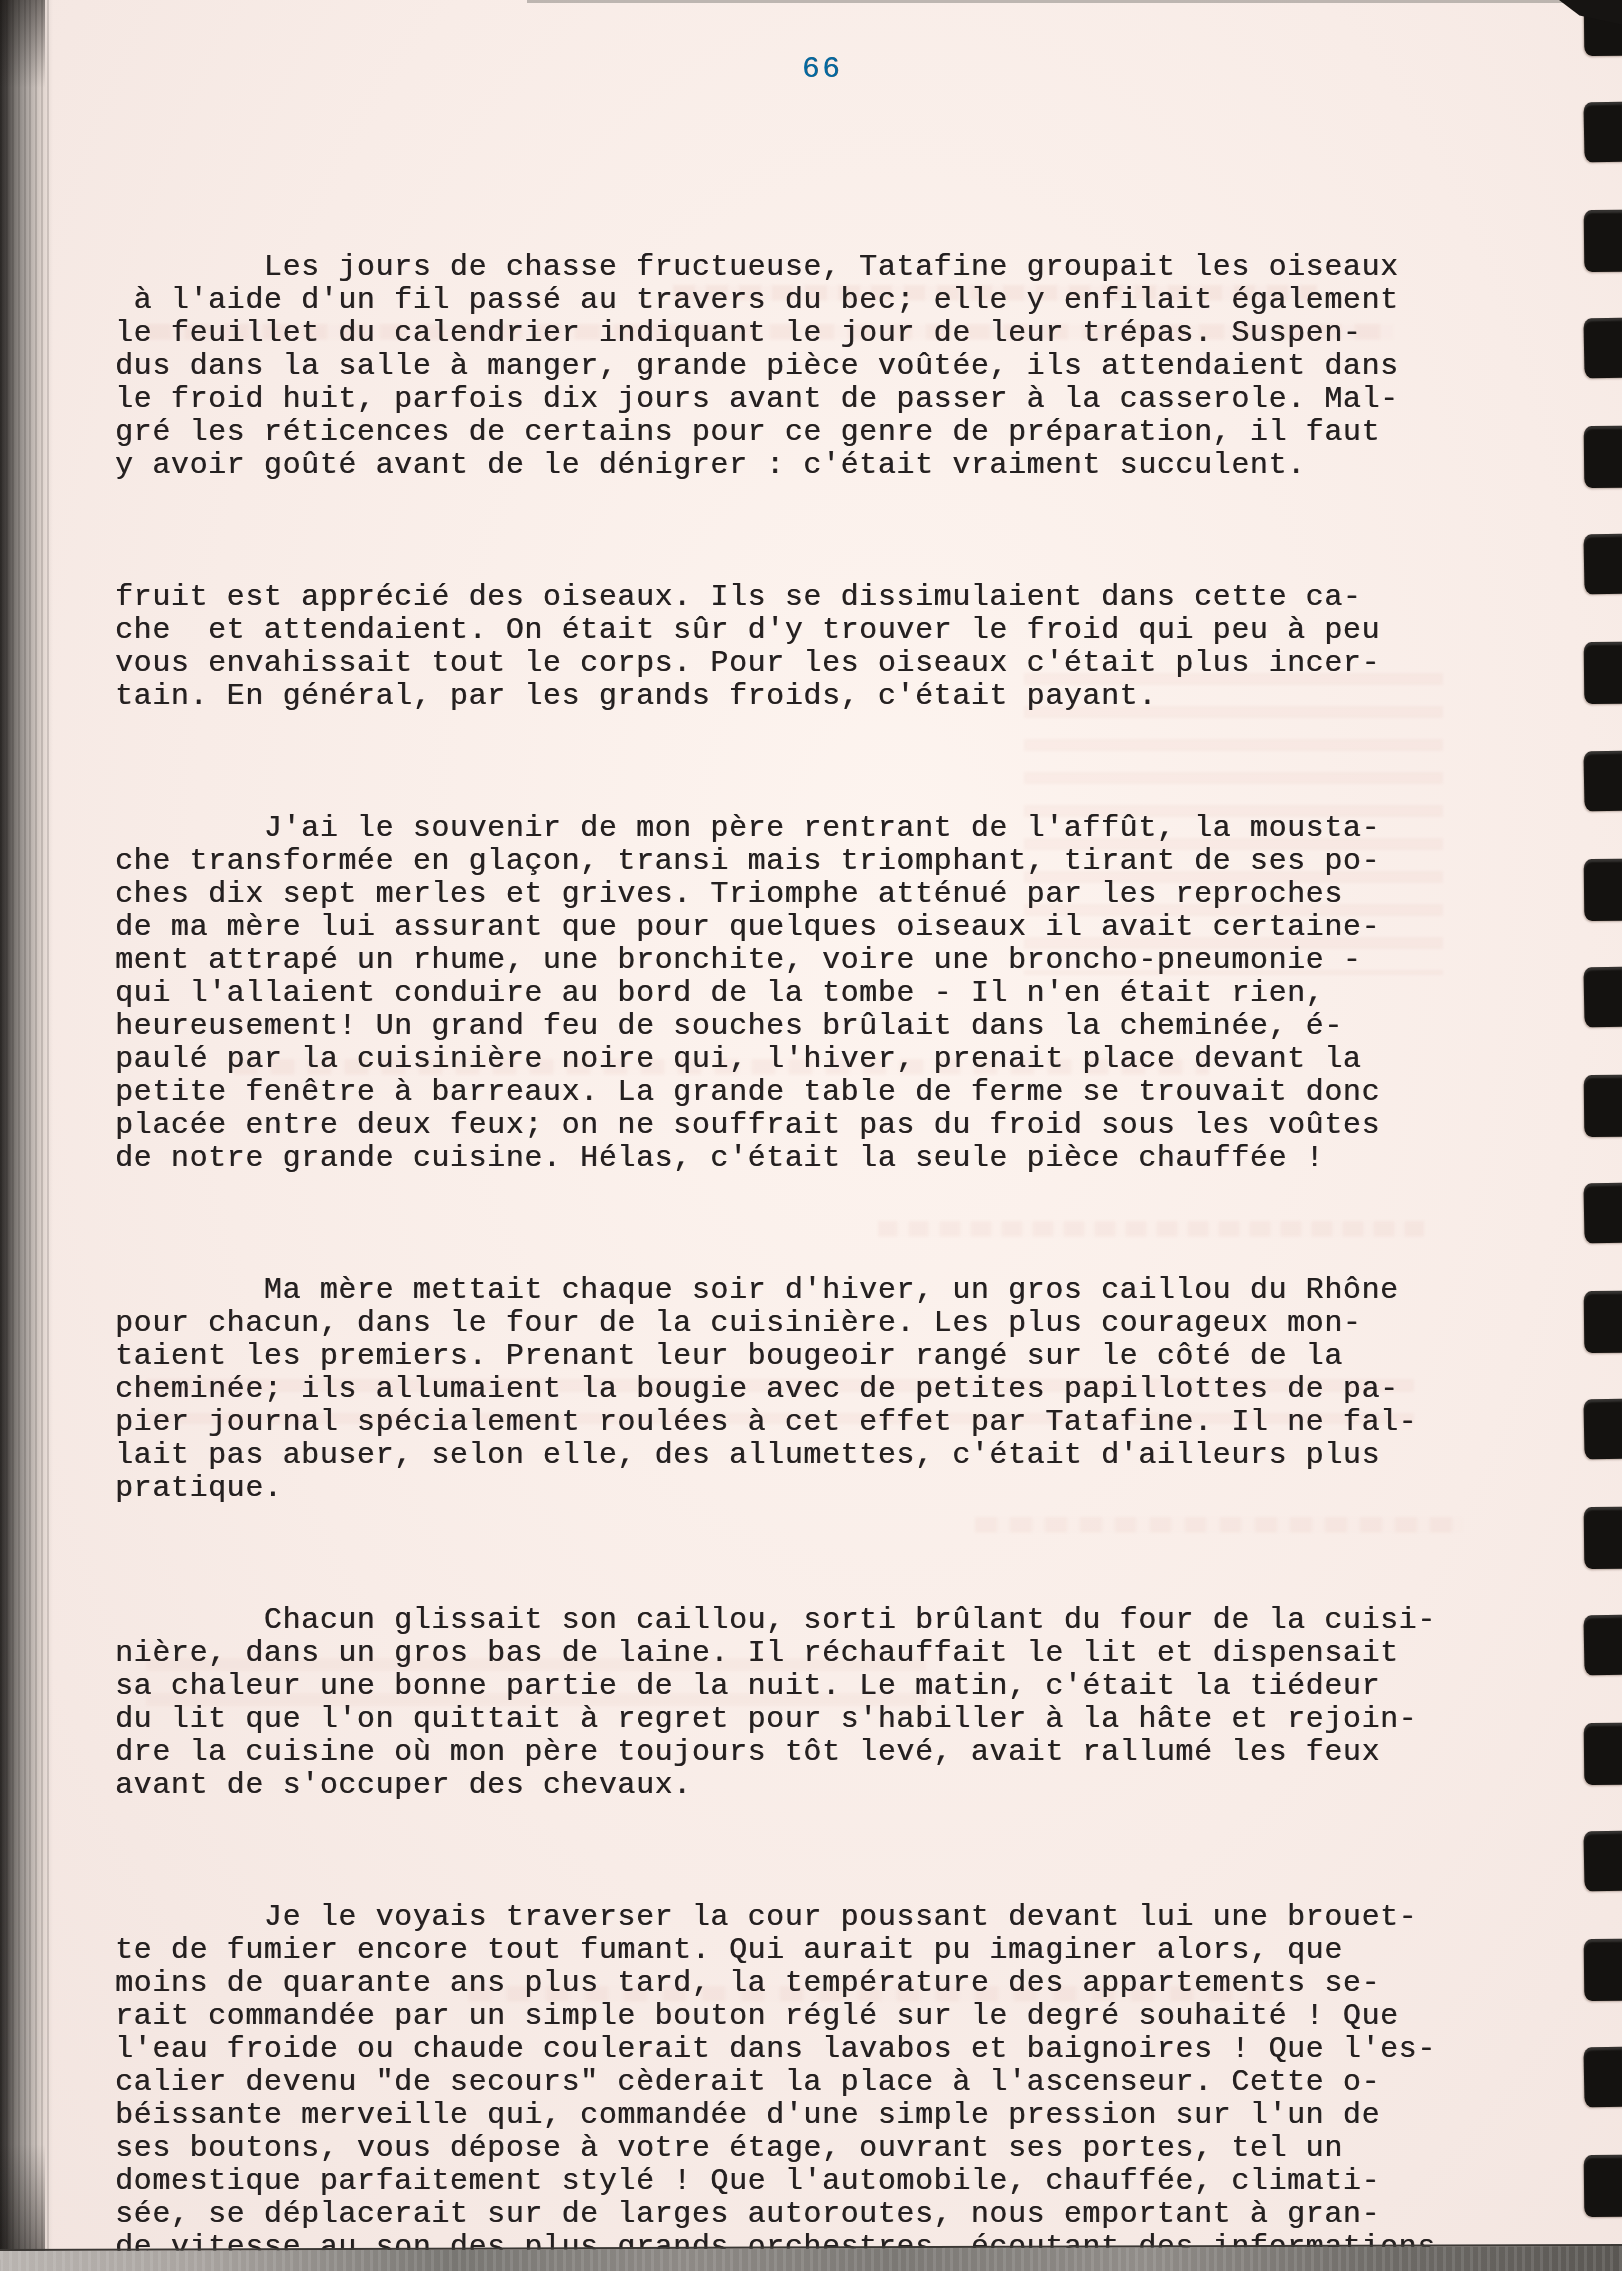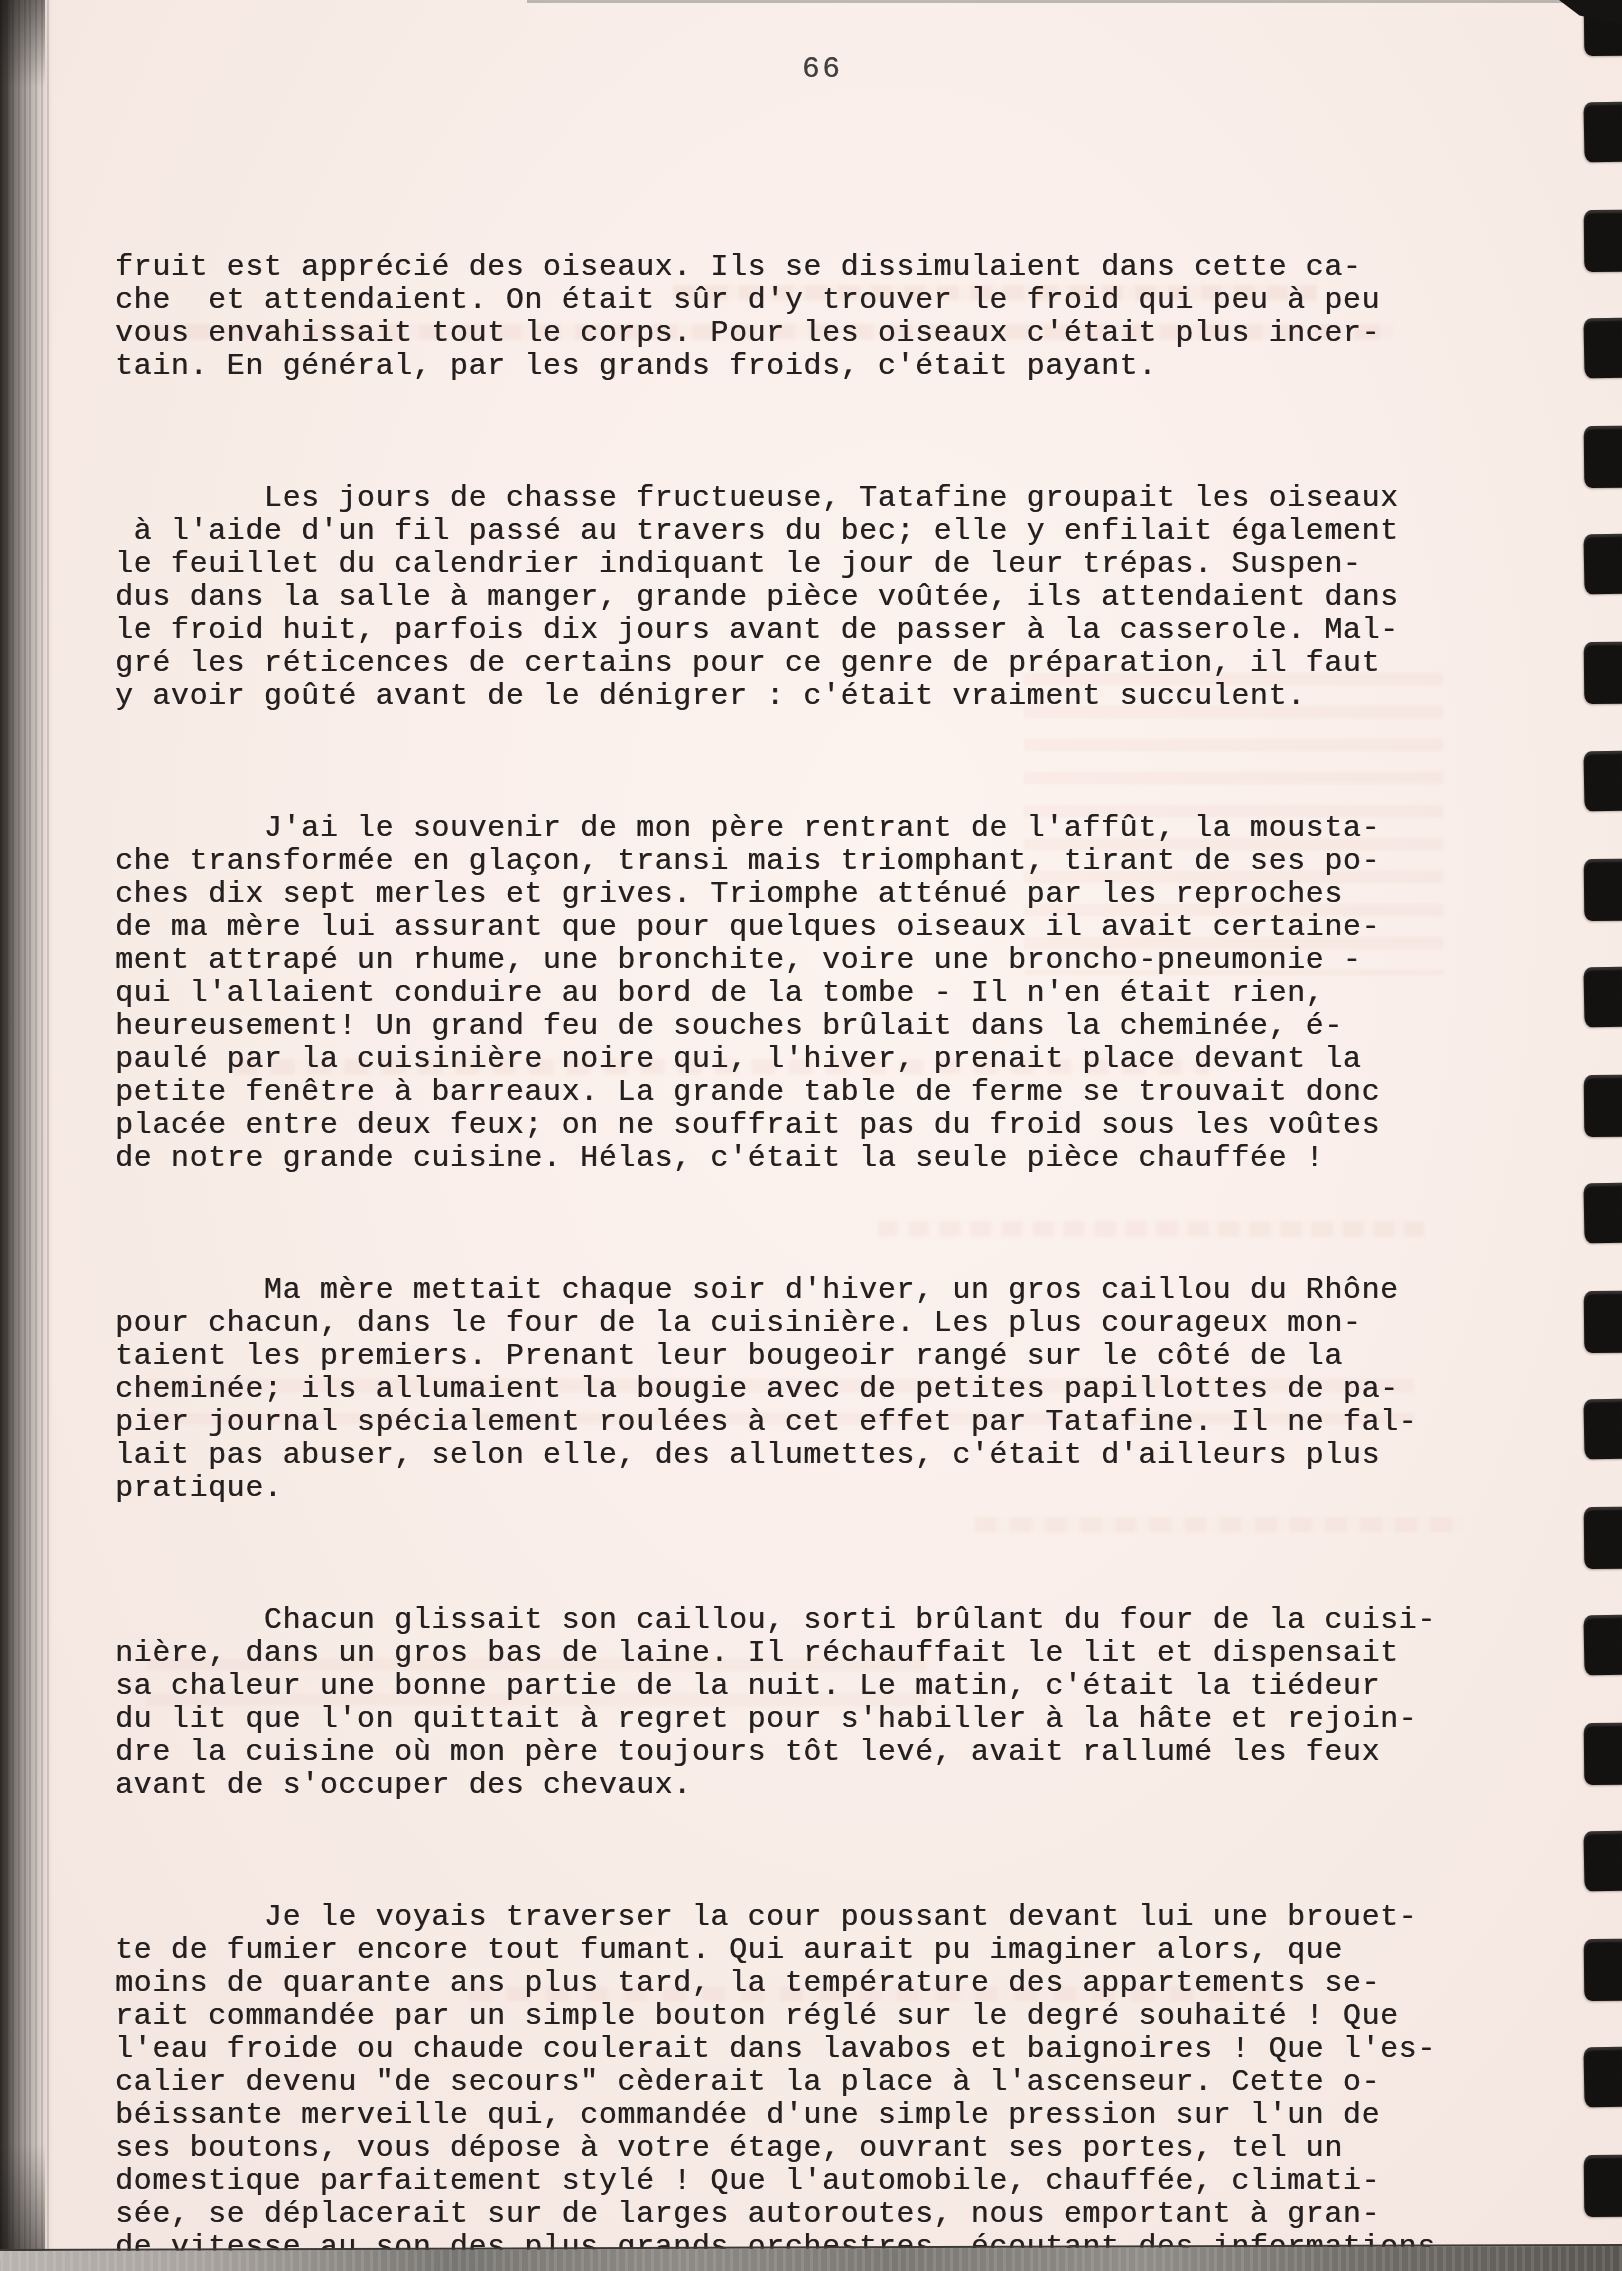--- a/index.html
+++ b/index.html
@@ -23,21 +23,21 @@
       repeating-linear-gradient(180deg, rgba(193,97,82,.09) 0 12.7px, rgba(193,97,82,0) 12.7px 34px),
       repeating-linear-gradient(90deg, rgba(193,97,82,.10) 0 21.5px, rgba(193,97,82,.02) 21.5px 35px),
       repeating-linear-gradient(180deg, rgba(193,97,82,.08) 0 12.7px, rgba(193,97,82,0) 12.7px 35px),
       repeating-linear-gradient(90deg, rgba(193,97,82,.10) 0 23.4px, rgba(193,97,82,.02) 23.4px 39px);
     background-position:673px 285px,146px 324px,1024px 673px,234px 1059px,878px 1221px,146px 1379px,975px 1517px,146px 1658px,468px 1986px;
     background-size:644px 15.6px,1248px 15.6px,419px 302px,975px 15.6px,546px 15.6px,1268px 45px,488px 15.6px,780px 55px,819px 15.6px;
   }
 
   .page-number{
     position:absolute;left:802px;top:53px;
-    font-size:29px;letter-spacing:2.9px;color:#404040;
+    font-size:29px;letter-spacing:2.9px;color:#0369a1;
     text-shadow:0.5px 0 0 rgba(42,38,38,.7);
   }
 
   .text-block{
     position:absolute;left:115px;top:185px;
     font-size:30px;line-height:33px;letter-spacing:0.6px;
     color:var(--ink,#242020);white-space:pre;
     text-shadow:0.5px 0 0 rgba(36,30,30,.75);
   }
   .text-block p{margin:0 0 33px 0;}
@@ -81,31 +81,31 @@
 </style>
 </head>
 <body>
 
 <div class="bleed"></div>
 <div class="top-hairline"></div>
 
 <div class="page-number">66</div>
 
 <main class="text-block">
-  <p>fruit est apprécié des oiseaux. Ils se dissimulaient dans cette ca-
-che  et attendaient. On était sûr d'y trouver le froid qui peu à peu
-vous envahissait tout le corps. Pour les oiseaux c'était plus incer-
-tain. En général, par les grands froids, c'était payant.</p>
   <p>        Les jours de chasse fructueuse, Tatafine groupait les oiseaux
  à l'aide d'un fil passé au travers du bec; elle y enfilait également
 le feuillet du calendrier indiquant le jour de leur trépas. Suspen-
 dus dans la salle à manger, grande pièce voûtée, ils attendaient dans
 le froid huit, parfois dix jours avant de passer à la casserole. Mal-
 gré les réticences de certains pour ce genre de préparation, il faut
 y avoir goûté avant de le dénigrer : c'était vraiment succulent.</p>
+  <p>fruit est apprécié des oiseaux. Ils se dissimulaient dans cette ca-
+che  et attendaient. On était sûr d'y trouver le froid qui peu à peu
+vous envahissait tout le corps. Pour les oiseaux c'était plus incer-
+tain. En général, par les grands froids, c'était payant.</p>
   <p>        J'ai le souvenir de mon père rentrant de l'affût, la mousta-
 che transformée en glaçon, transi mais triomphant, tirant de ses po-
 ches dix sept merles et grives. Triomphe atténué par les reproches
 de ma mère lui assurant que pour quelques oiseaux il avait certaine-
 ment attrapé un rhume, une bronchite, voire une broncho-pneumonie -
 qui l'allaient conduire au bord de la tombe - Il n'en était rien,
 heureusement! Un grand feu de souches brûlait dans la cheminée, é-
 paulé par la cuisinière noire qui, l'hiver, prenait place devant la
 petite fenêtre à barreaux. La grande table de ferme se trouvait donc
 placée entre deux feux; on ne souffrait pas du froid sous les voûtes

